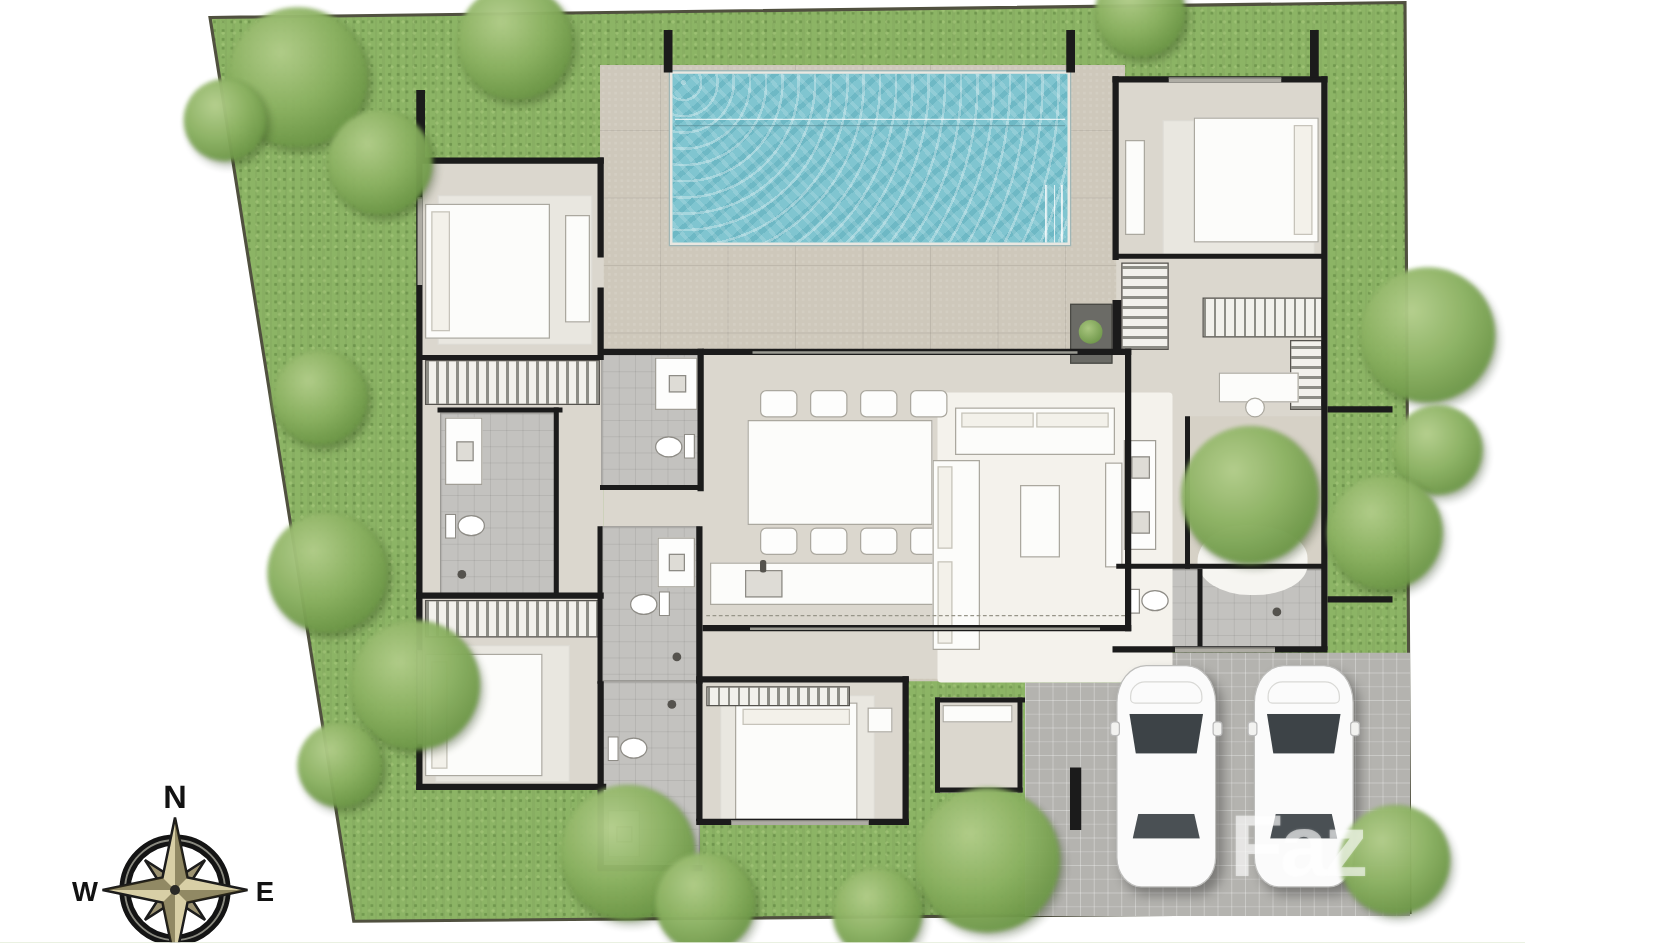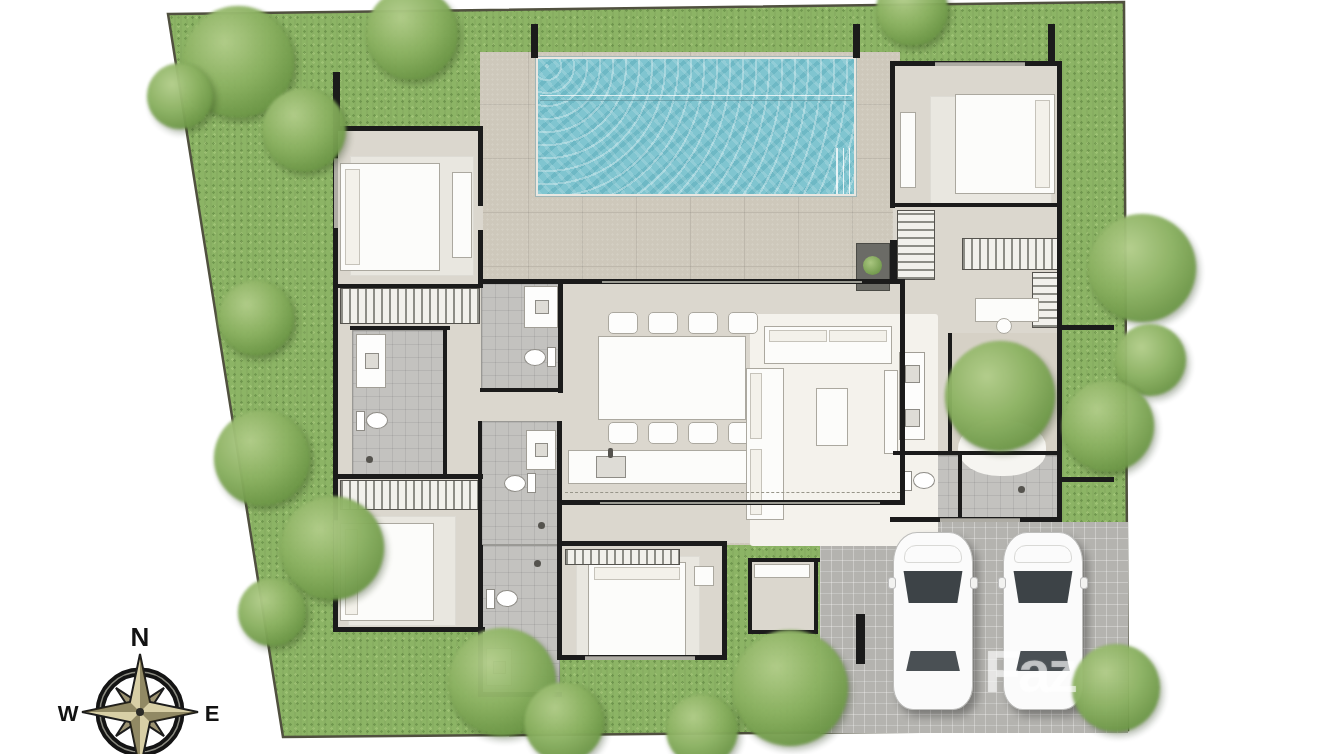--- a/index.html
+++ b/index.html
@@ -73,21 +73,21 @@
   .car .mirR{position:absolute;right:-6px;top:44px;width:8px;height:12px;background:#f2f2f0;border:1px solid #bbb;border-radius:3px;box-sizing:border-box;}
   .car .hoodline{position:absolute;left:10px;top:12px;width:58px;height:18px;border:1px solid #d9d9d6;border-radius:12px 12px 4px 4px;box-sizing:border-box;}
   #pool{
     background-color:#80c5d0;border:2px solid #e9e7e1;outline:1px solid #9fb6b6;box-sizing:border-box;
     background-image:
       repeating-radial-gradient(circle at 9px 7px, rgba(255,255,255,.30) 0 2px, transparent 2px 13px),
       repeating-linear-gradient(48deg, rgba(255,255,255,.14) 0 3px, transparent 3px 9px),
       repeating-linear-gradient(-41deg, rgba(16,118,138,.16) 0 4px, transparent 4px 11px);
   }
   #watermark{
-    position:absolute;left:984px;top:642px;font-size:60px;font-weight:bold;letter-spacing:-3px;
+    position:absolute;left:984px;top:642px;font-size:70px;font-weight:bold;letter-spacing:-3px;
     color:rgba(255,255,255,.55);line-height:1;text-shadow:0 0 2px rgba(255,255,255,.25);}
   .dash{border-top:1px dashed #979589;}
 </style>
 </head>
 <body>
 
 <div id="stage">
 
   <div id="site" class="abs"></div>
   <svg class="abs" width="1342" height="754" style="left:0;top:0">

